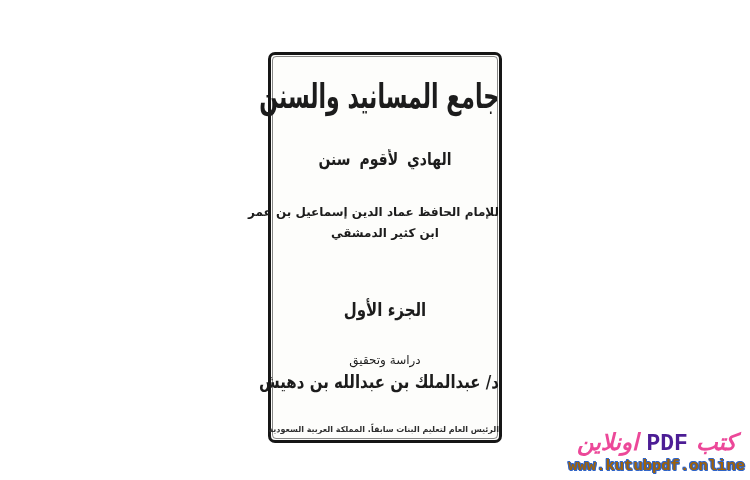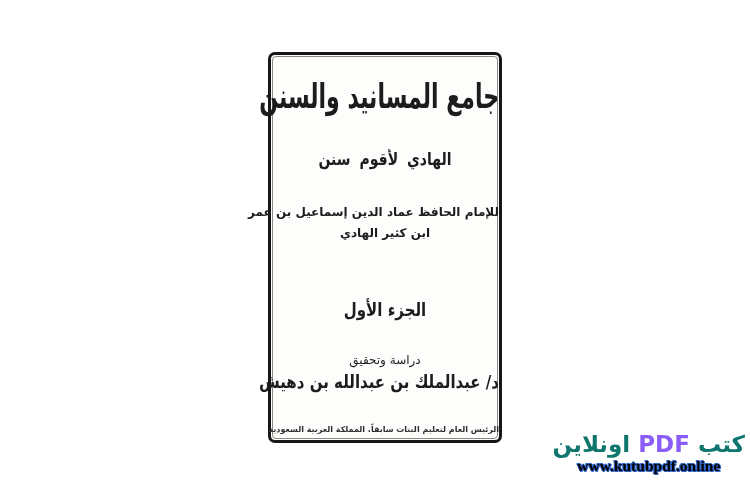--- a/index.html
+++ b/index.html
@@ -69,47 +69,47 @@
     text-align:center;
     line-height:1.05;
   }
   .wm-brand {
     direction:rtl;
     font-size:23px;
     font-weight:bold;
     letter-spacing:0;
     white-space:nowrap;
   }
-  .wm-blue { color:#0f766e; }
-  .wm-gold { color:#8b5cf6; }
+  .wm-blue { color:#ec4899;font-style:italic; }
+  .wm-gold { color:#4c1d95;font-family:Liberation Mono, monospace; }
   .wm-url {
     margin-top:2px;
     font-size:15.5px;
     font-weight:bold;
-    color:#000000;
+    color:#a16207;
     text-shadow:
       1px 0 0 #2f64c8, -1px 0 0 #2f64c8,
       0 1px 0 #2f64c8, 0 -1px 0 #2f64c8,
       1px 1px 0 #2f64c8, -1px -1px 0 #2f64c8;
-    font-family:Liberation Serif, serif;
+    font-family:Liberation Mono, monospace;
   }
 </style>
 </head>
 <body>
 
 <div class="stage">
 
   <div class="book-frame">
     <div class="book-frame-inner"></div>
 
     <div class="tblock title">جامع المسانيد والسنن</div>
     <div class="tblock subtitle">الهادي لأقوم سنن</div>
 
     <div class="tblock author-line1">للإمام الحافظ عماد الدين إسماعيل بن عمر</div>
-    <div class="tblock author-line2">ابن كثير الهادي</div>
+    <div class="tblock author-line2">ابن كثير الدمشقي</div>
 
     <div class="tblock volume">الجزء الأول</div>
 
     <div class="tblock editor-heading">دراسة وتحقيق</div>
     <div class="tblock editor-name">د/ عبدالملك بن عبدالله بن دهيش</div>
     <div class="tblock editor-title">الرئيس العام لتعليم البنات سابقاً. المملكة العربية السعودية</div>
   </div>
 
   <div class="watermark">
     <div class="wm-brand" dir="rtl">

